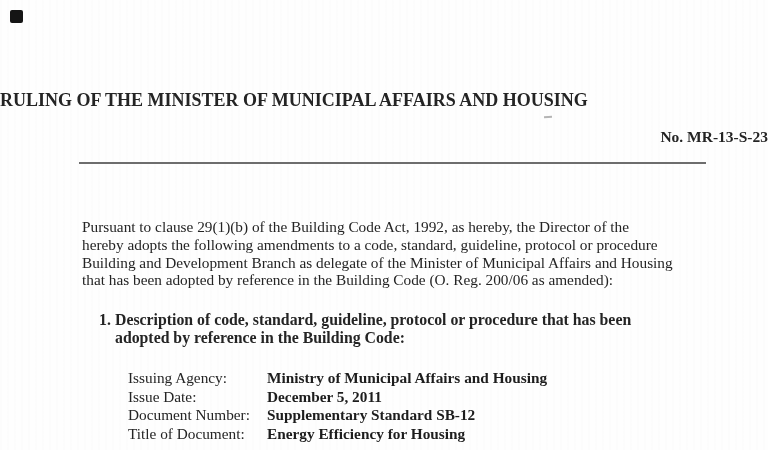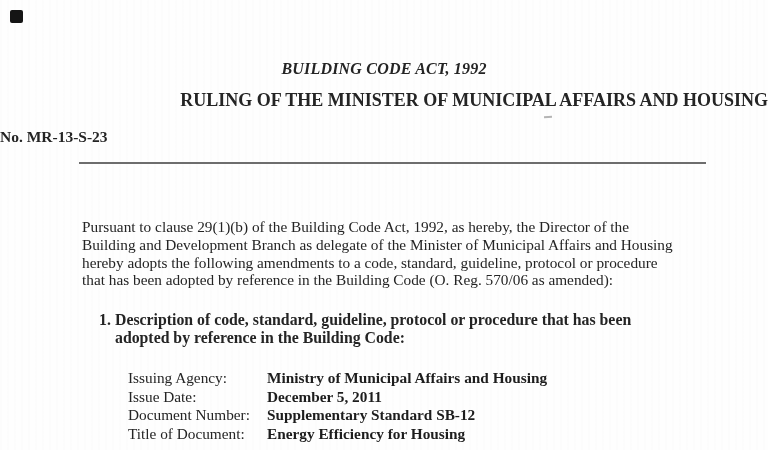--- a/index.html
+++ b/index.html
@@ -36,30 +36,30 @@
     font-size: 16px;
     font-weight: bold;
     font-style: italic;
     letter-spacing: 0.2px;
   }
   .ruling-title {
     position: absolute;
     left: 0;
     top: 90px;
     width: 768px;
-    text-align: right;
+    text-align: left;
     font-size: 18px;
     font-weight: bold;
   }
   .ruling-no {
     position: absolute;
     left: 0;
     top: 128px;
     width: 768px;
-    text-align: left;
+    text-align: right;
     font-size: 15.5px;
     font-weight: bold;
   }
   .speck {
     position: absolute;
     left: 544px;
     top: 116px;
     width: 8px;
     height: 2px;
     background: #b4b4b4;
@@ -128,35 +128,34 @@
     color: #1d1d1d;
   }
 </style>
 </head>
 <body>
 
 <div class="page">
 
   <div class="corner-mark"></div>
 
-  <div class="act-title">BUILDING CODE ACT, 1992</div>
 
   <div class="ruling-title">RULING OF THE MINISTER OF MUNICIPAL AFFAIRS AND HOUSING</div>
 
   <div class="ruling-no">No. MR-13-S-23</div>
 
   <div class="speck"></div>
 
   <div class="rule"></div>
 
   <div class="intro">
     <div class="body-line"><span>Pursuant to clause 29(1)(b) of the </span><span class="it">Building Code Act</span><span>, 1992, as hereby, the Director of the</span></div>
+    <div class="body-line">hereby adopts the following amendments to a code, standard, guideline, protocol or procedure</div>
     <div class="body-line">Building and Development Branch as delegate of the Minister of Municipal Affairs and Housing</div>
-    <div class="body-line">hereby adopts the following amendments to a code, standard, guideline, protocol or procedure</div>
-    <div class="body-line">that has been adopted by reference in the Building Code (O. Reg. 570/06 as amended):</div>
+    <div class="body-line">that has been adopted by reference in the Building Code (O. Reg. 200/06 as amended):</div>
   </div>
 
   <div class="section1">
     <div class="hline"><span class="num">1.</span><span>Description of code, standard, guideline, protocol or procedure that has been</span></div>
     <div class="hline indent">adopted by reference in the Building Code:</div>
   </div>
 
   <div class="fields">
     <div class="field-row">
       <span class="field-label">Issuing Agency:</span>

